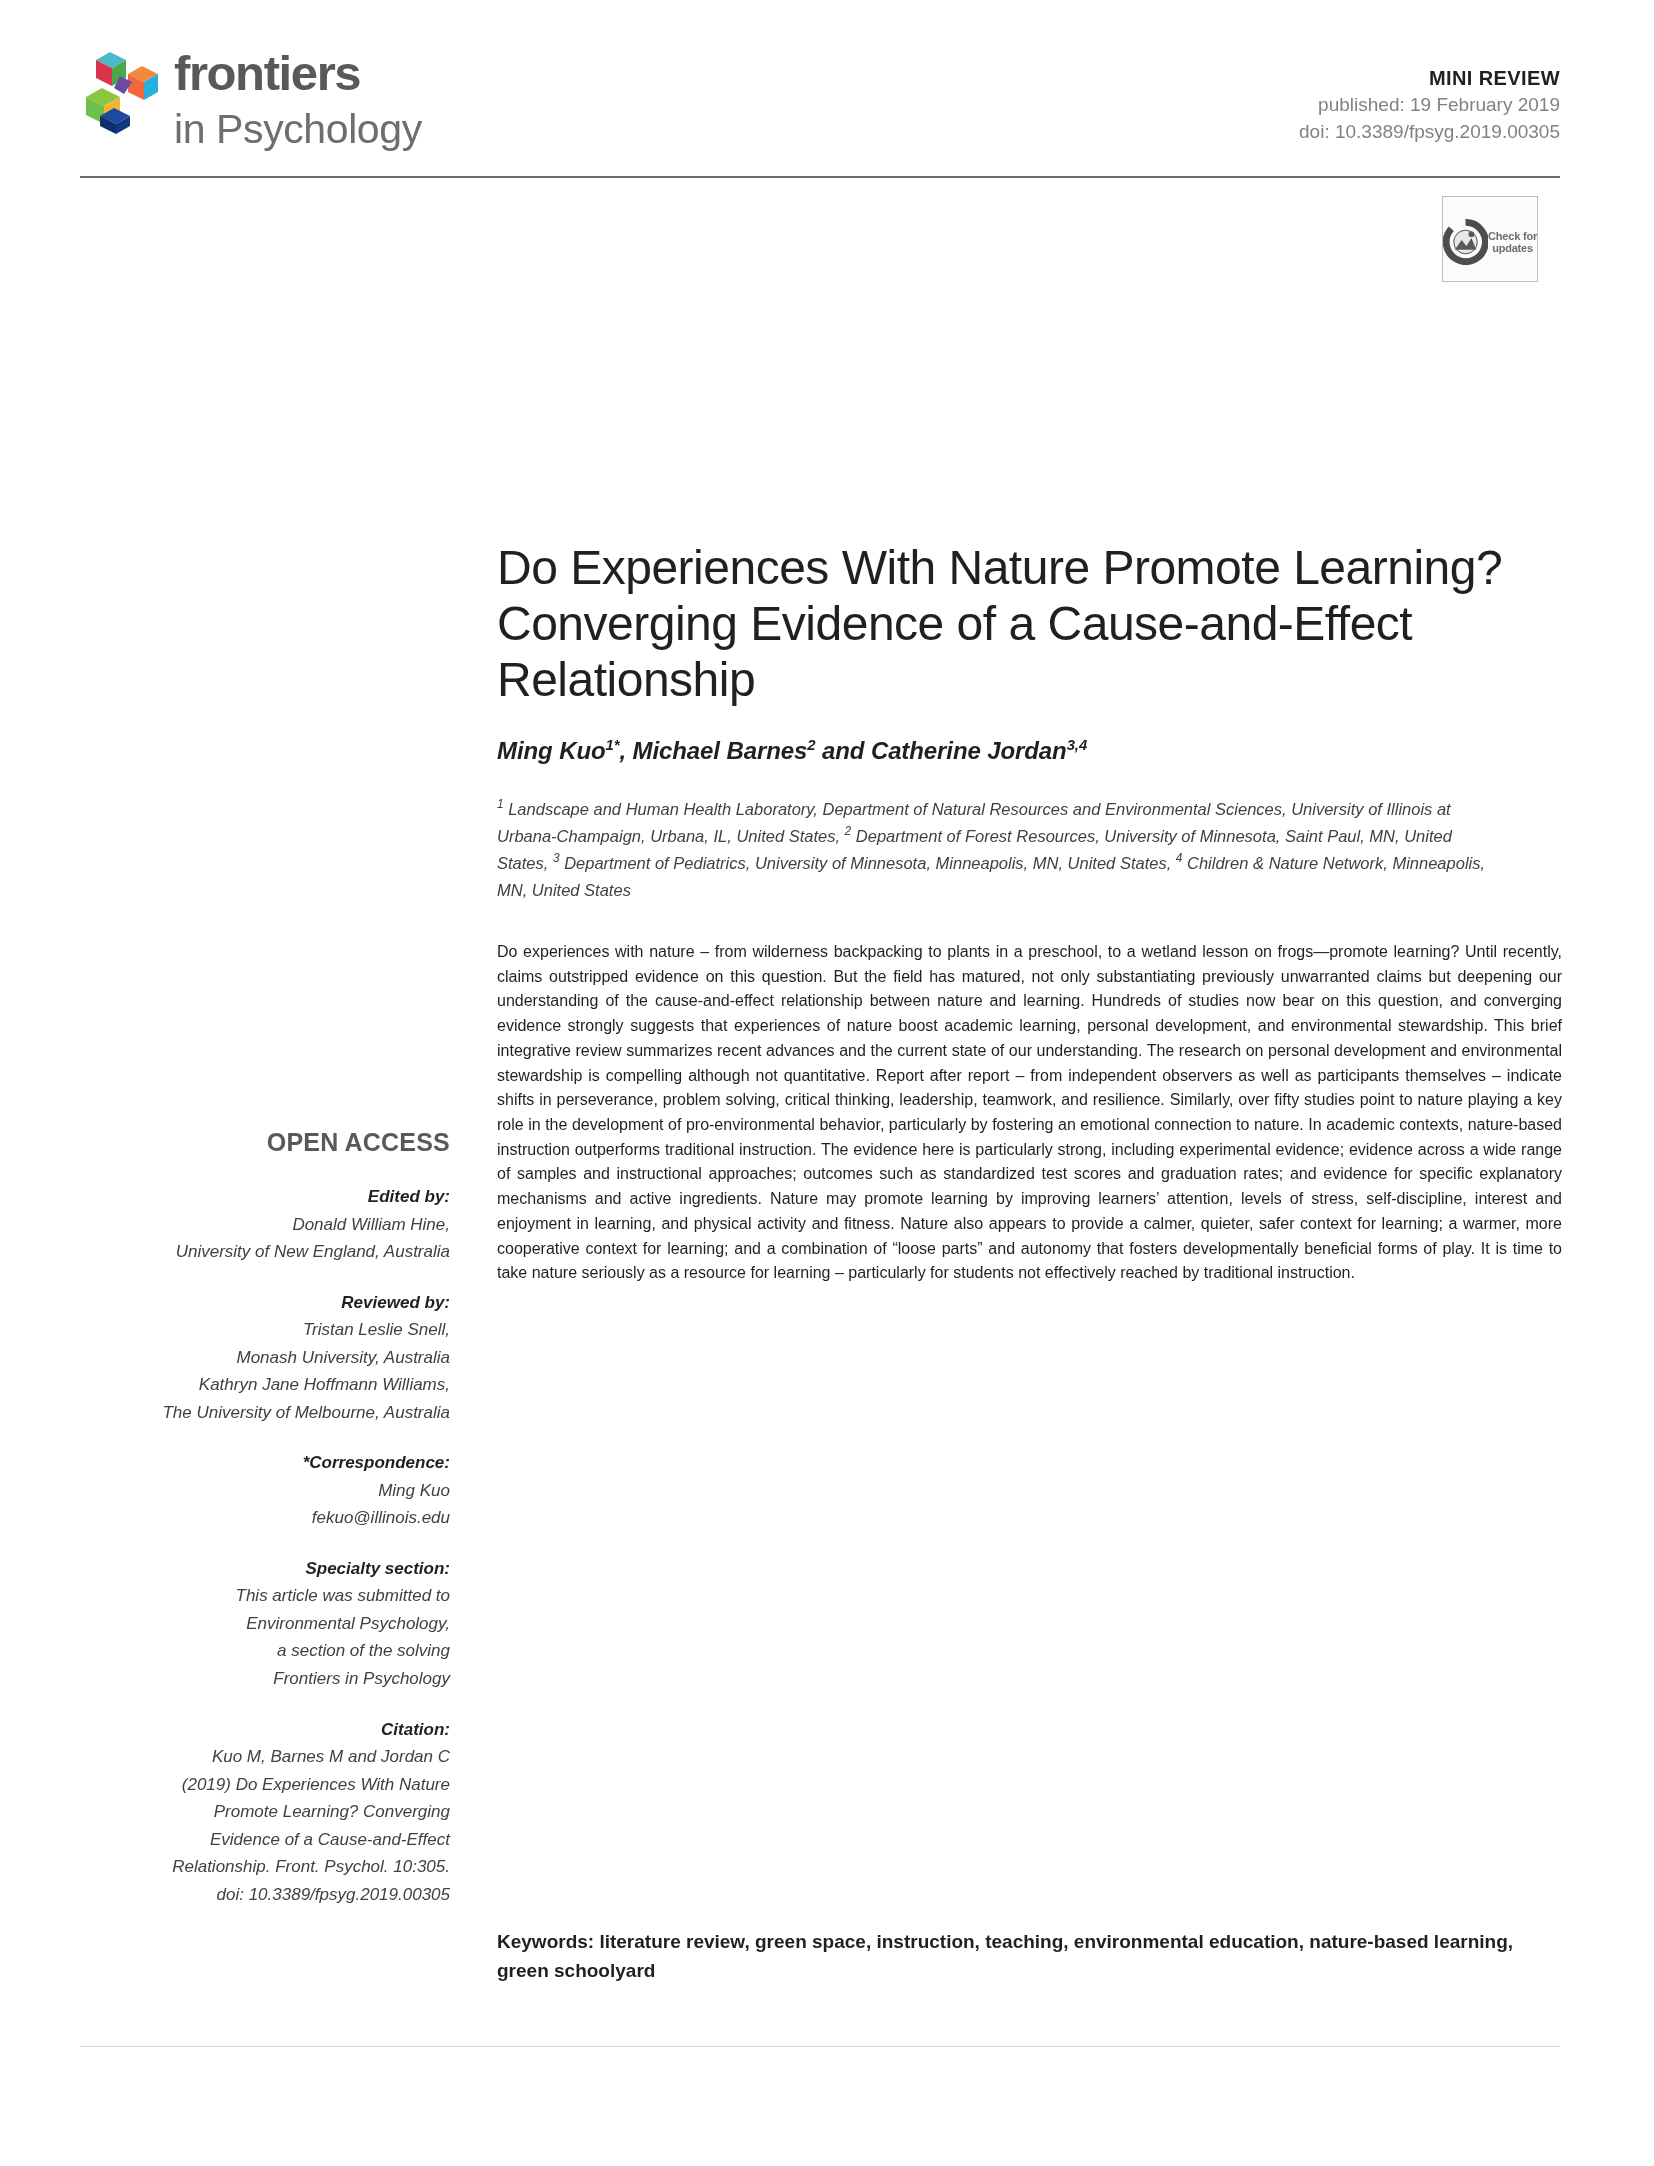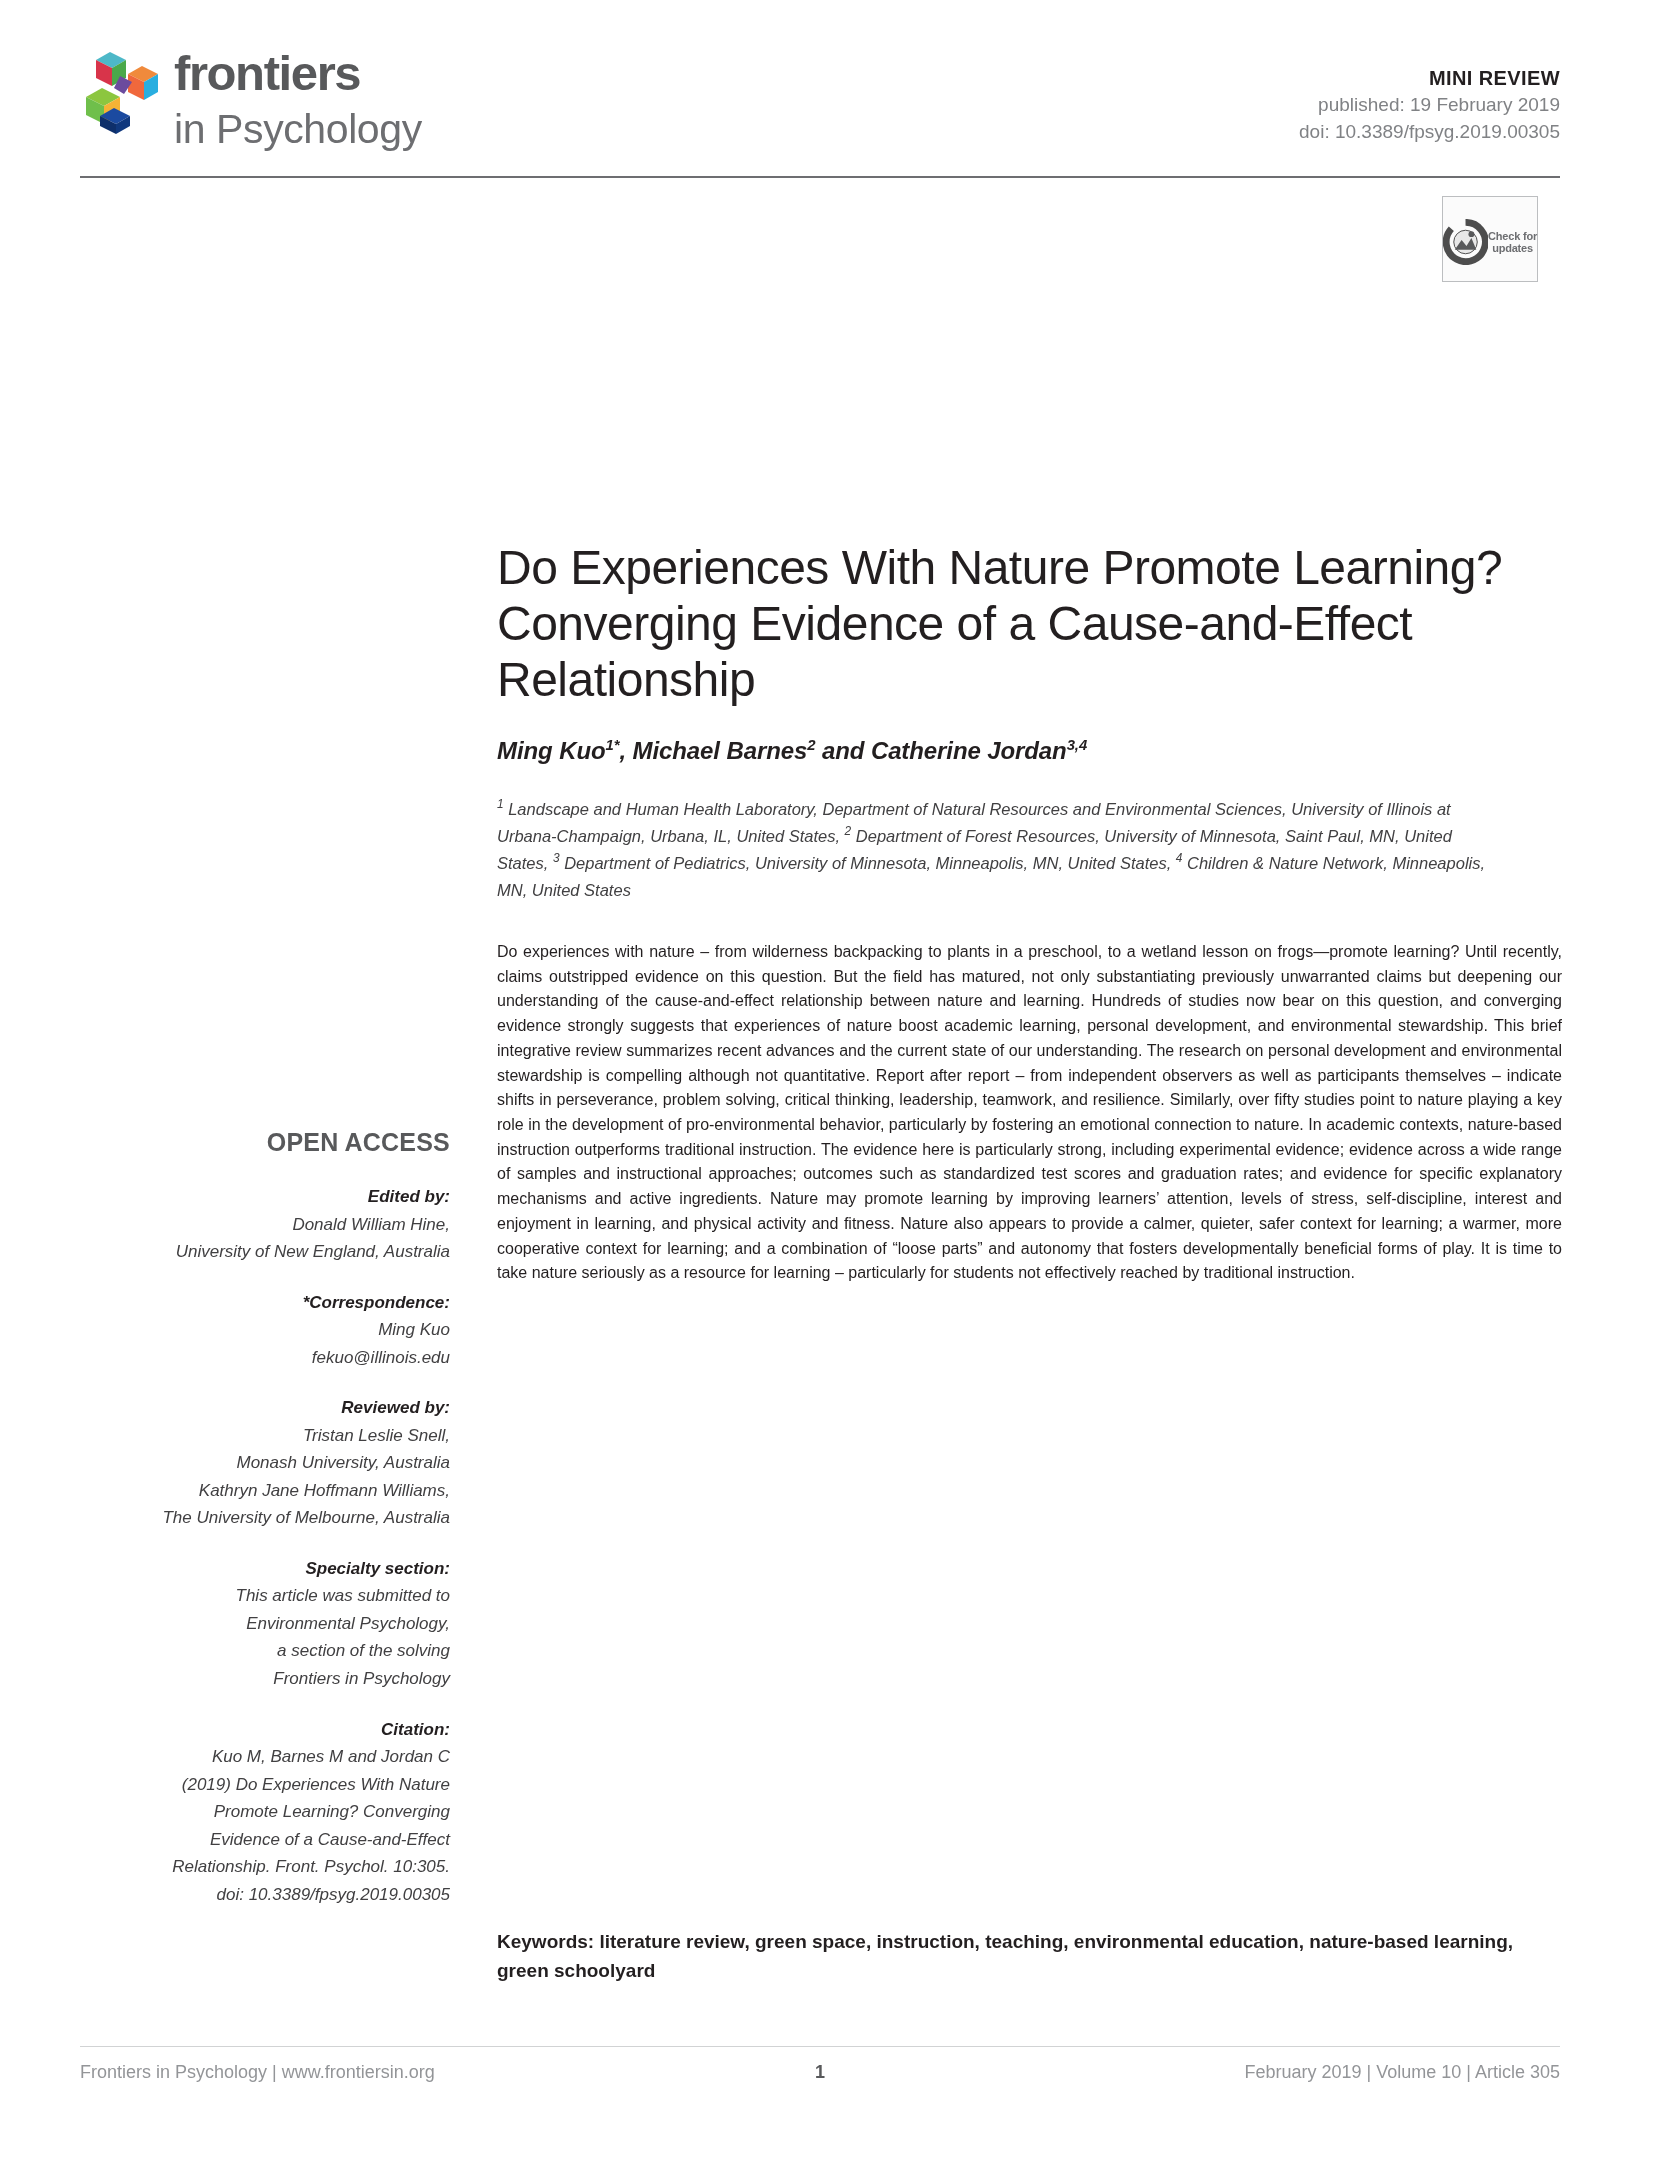--- a/index.html
+++ b/index.html
@@ -320,31 +320,31 @@
 
     <div class="open-access">OPEN ACCESS</div>
 
     <div class="sb-block">
       <div class="sb-head">Edited by:</div>
       <div class="sb-line">Donald William Hine,</div>
       <div class="sb-line">University of New England, Australia</div>
     </div>
 
     <div class="sb-block">
-      <div class="sb-head">*Correspondence:</div>
-      <div class="sb-line">Ming Kuo</div>
-      <div class="sb-line">fekuo@illinois.edu</div>
-    </div>
-
-    <div class="sb-block">
       <div class="sb-head">Reviewed by:</div>
       <div class="sb-line">Tristan Leslie Snell,</div>
       <div class="sb-line">Monash University, Australia</div>
       <div class="sb-line">Kathryn Jane Hoffmann Williams,</div>
       <div class="sb-line">The University of Melbourne, Australia</div>
+    </div>
+
+    <div class="sb-block">
+      <div class="sb-head">*Correspondence:</div>
+      <div class="sb-line">Ming Kuo</div>
+      <div class="sb-line">fekuo@illinois.edu</div>
     </div>
 
     <div class="sb-block">
       <div class="sb-head">Specialty section:</div>
       <div class="sb-line">This article was submitted to</div>
       <div class="sb-line">Environmental Psychology,</div>
       <div class="sb-line">a section of the solving</div>
       <div class="sb-line">Frontiers in Psychology</div>
     </div>
 
@@ -358,19 +358,14 @@
       <div class="sb-line">Relationship. Front. Psychol. 10:305.</div>
       <div class="sb-line">doi: 10.3389/fpsyg.2019.00305</div>
     </div>
   </aside>
 
   <div class="abstract">Do experiences with nature – from wilderness backpacking to plants in a preschool, to a wetland lesson on frogs—promote learning? Until recently, claims outstripped evidence on this question. But the field has matured, not only substantiating previously unwarranted claims but deepening our understanding of the cause-and-effect relationship between nature and learning. Hundreds of studies now bear on this question, and converging evidence strongly suggests that experiences of nature boost academic learning, personal development, and environmental stewardship. This brief integrative review summarizes recent advances and the current state of our understanding. The research on personal development and environmental stewardship is compelling although not quantitative. Report after report – from independent observers as well as participants themselves – indicate shifts in perseverance, problem solving, critical thinking, leadership, teamwork, and resilience. Similarly, over fifty studies point to nature playing a key role in the development of pro-environmental behavior, particularly by fostering an emotional connection to nature. In academic contexts, nature-based instruction outperforms traditional instruction. The evidence here is particularly strong, including experimental evidence; evidence across a wide range of samples and instructional approaches; outcomes such as standardized test scores and graduation rates; and evidence for specific explanatory mechanisms and active ingredients. Nature may promote learning by improving learners’ attention, levels of stress, self-discipline, interest and enjoyment in learning, and physical activity and fitness. Nature also appears to provide a calmer, quieter, safer context for learning; a warmer, more cooperative context for learning; and a combination of “loose parts” and autonomy that fosters developmentally beneficial forms of play. It is time to take nature seriously as a resource for learning – particularly for students not effectively reached by traditional instruction.</div>
 
   <div class="keywords">Keywords: literature review, green space, instruction, teaching, environmental education, nature-based learning, green schoolyard</div>
 
   <div class="footer-rule"></div>
-  <div class="footer">
-    <span class="footer-left">Frontiers in Psychology | www.frontiersin.org</span>
-    <span class="footer-center">1</span>
-    <span class="footer-right">February 2019 | Volume 10 | Article 305</span>
-  </div>
 
 </div>
 
 </body></html>

